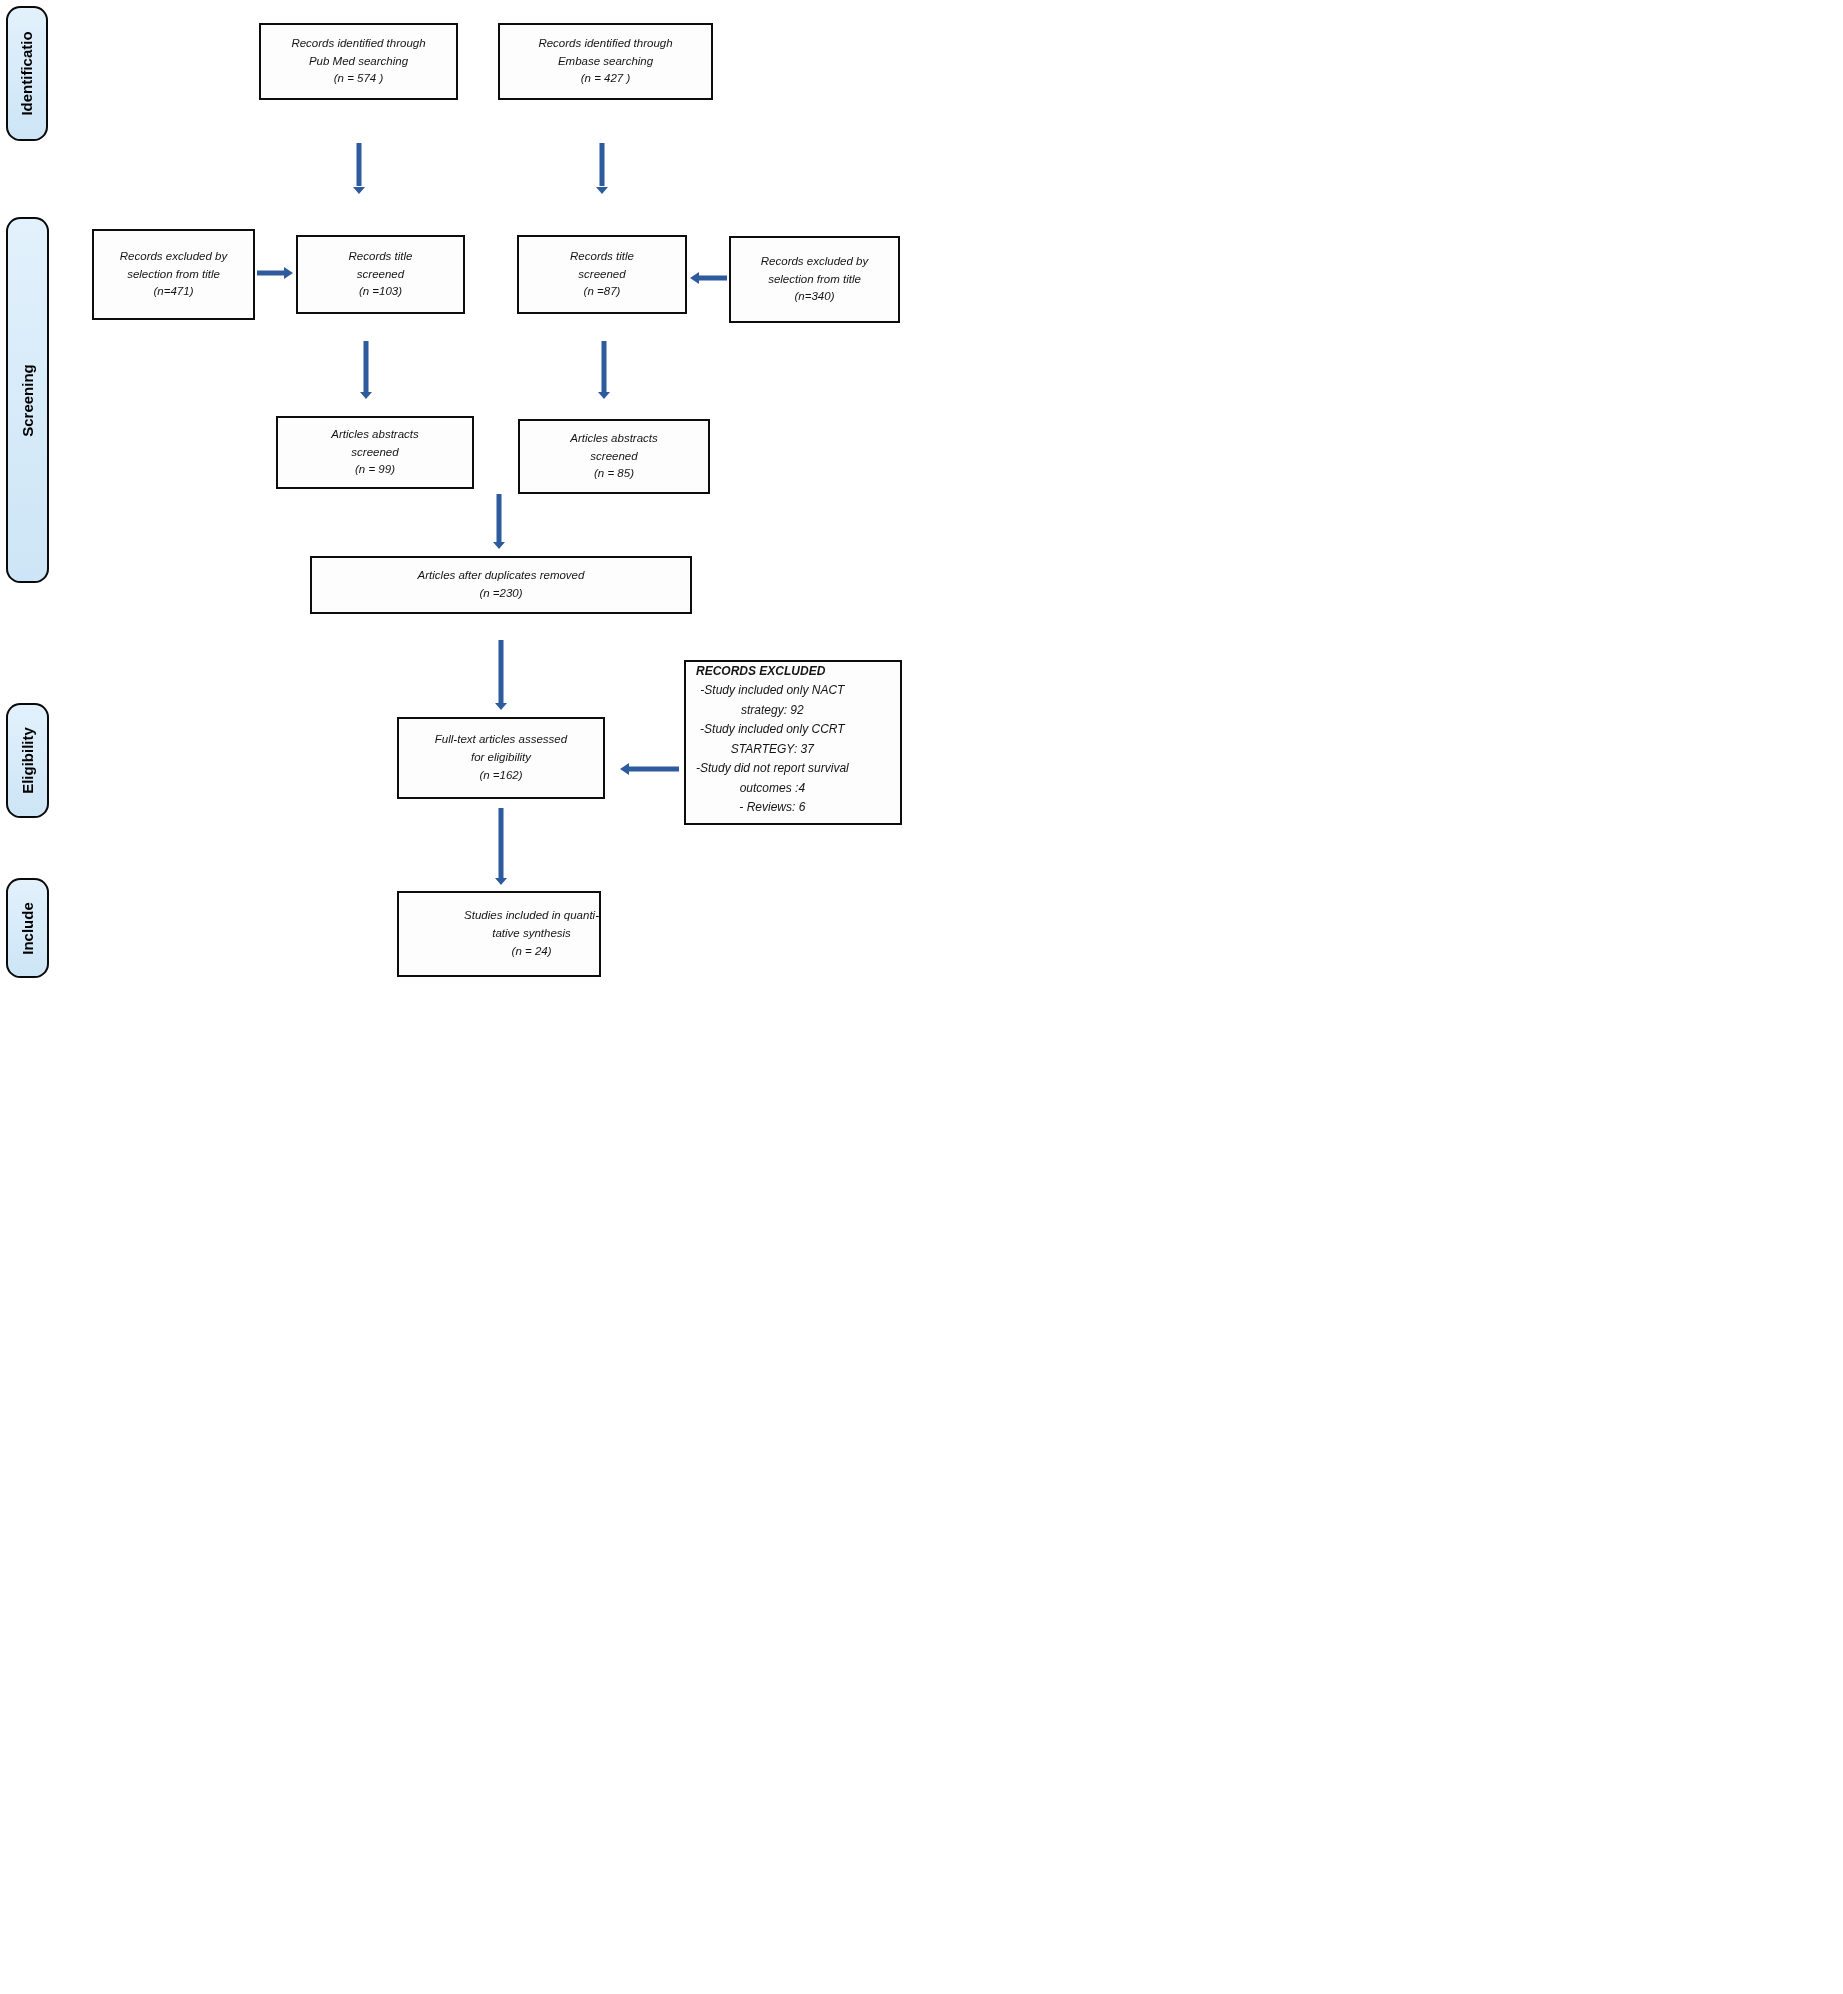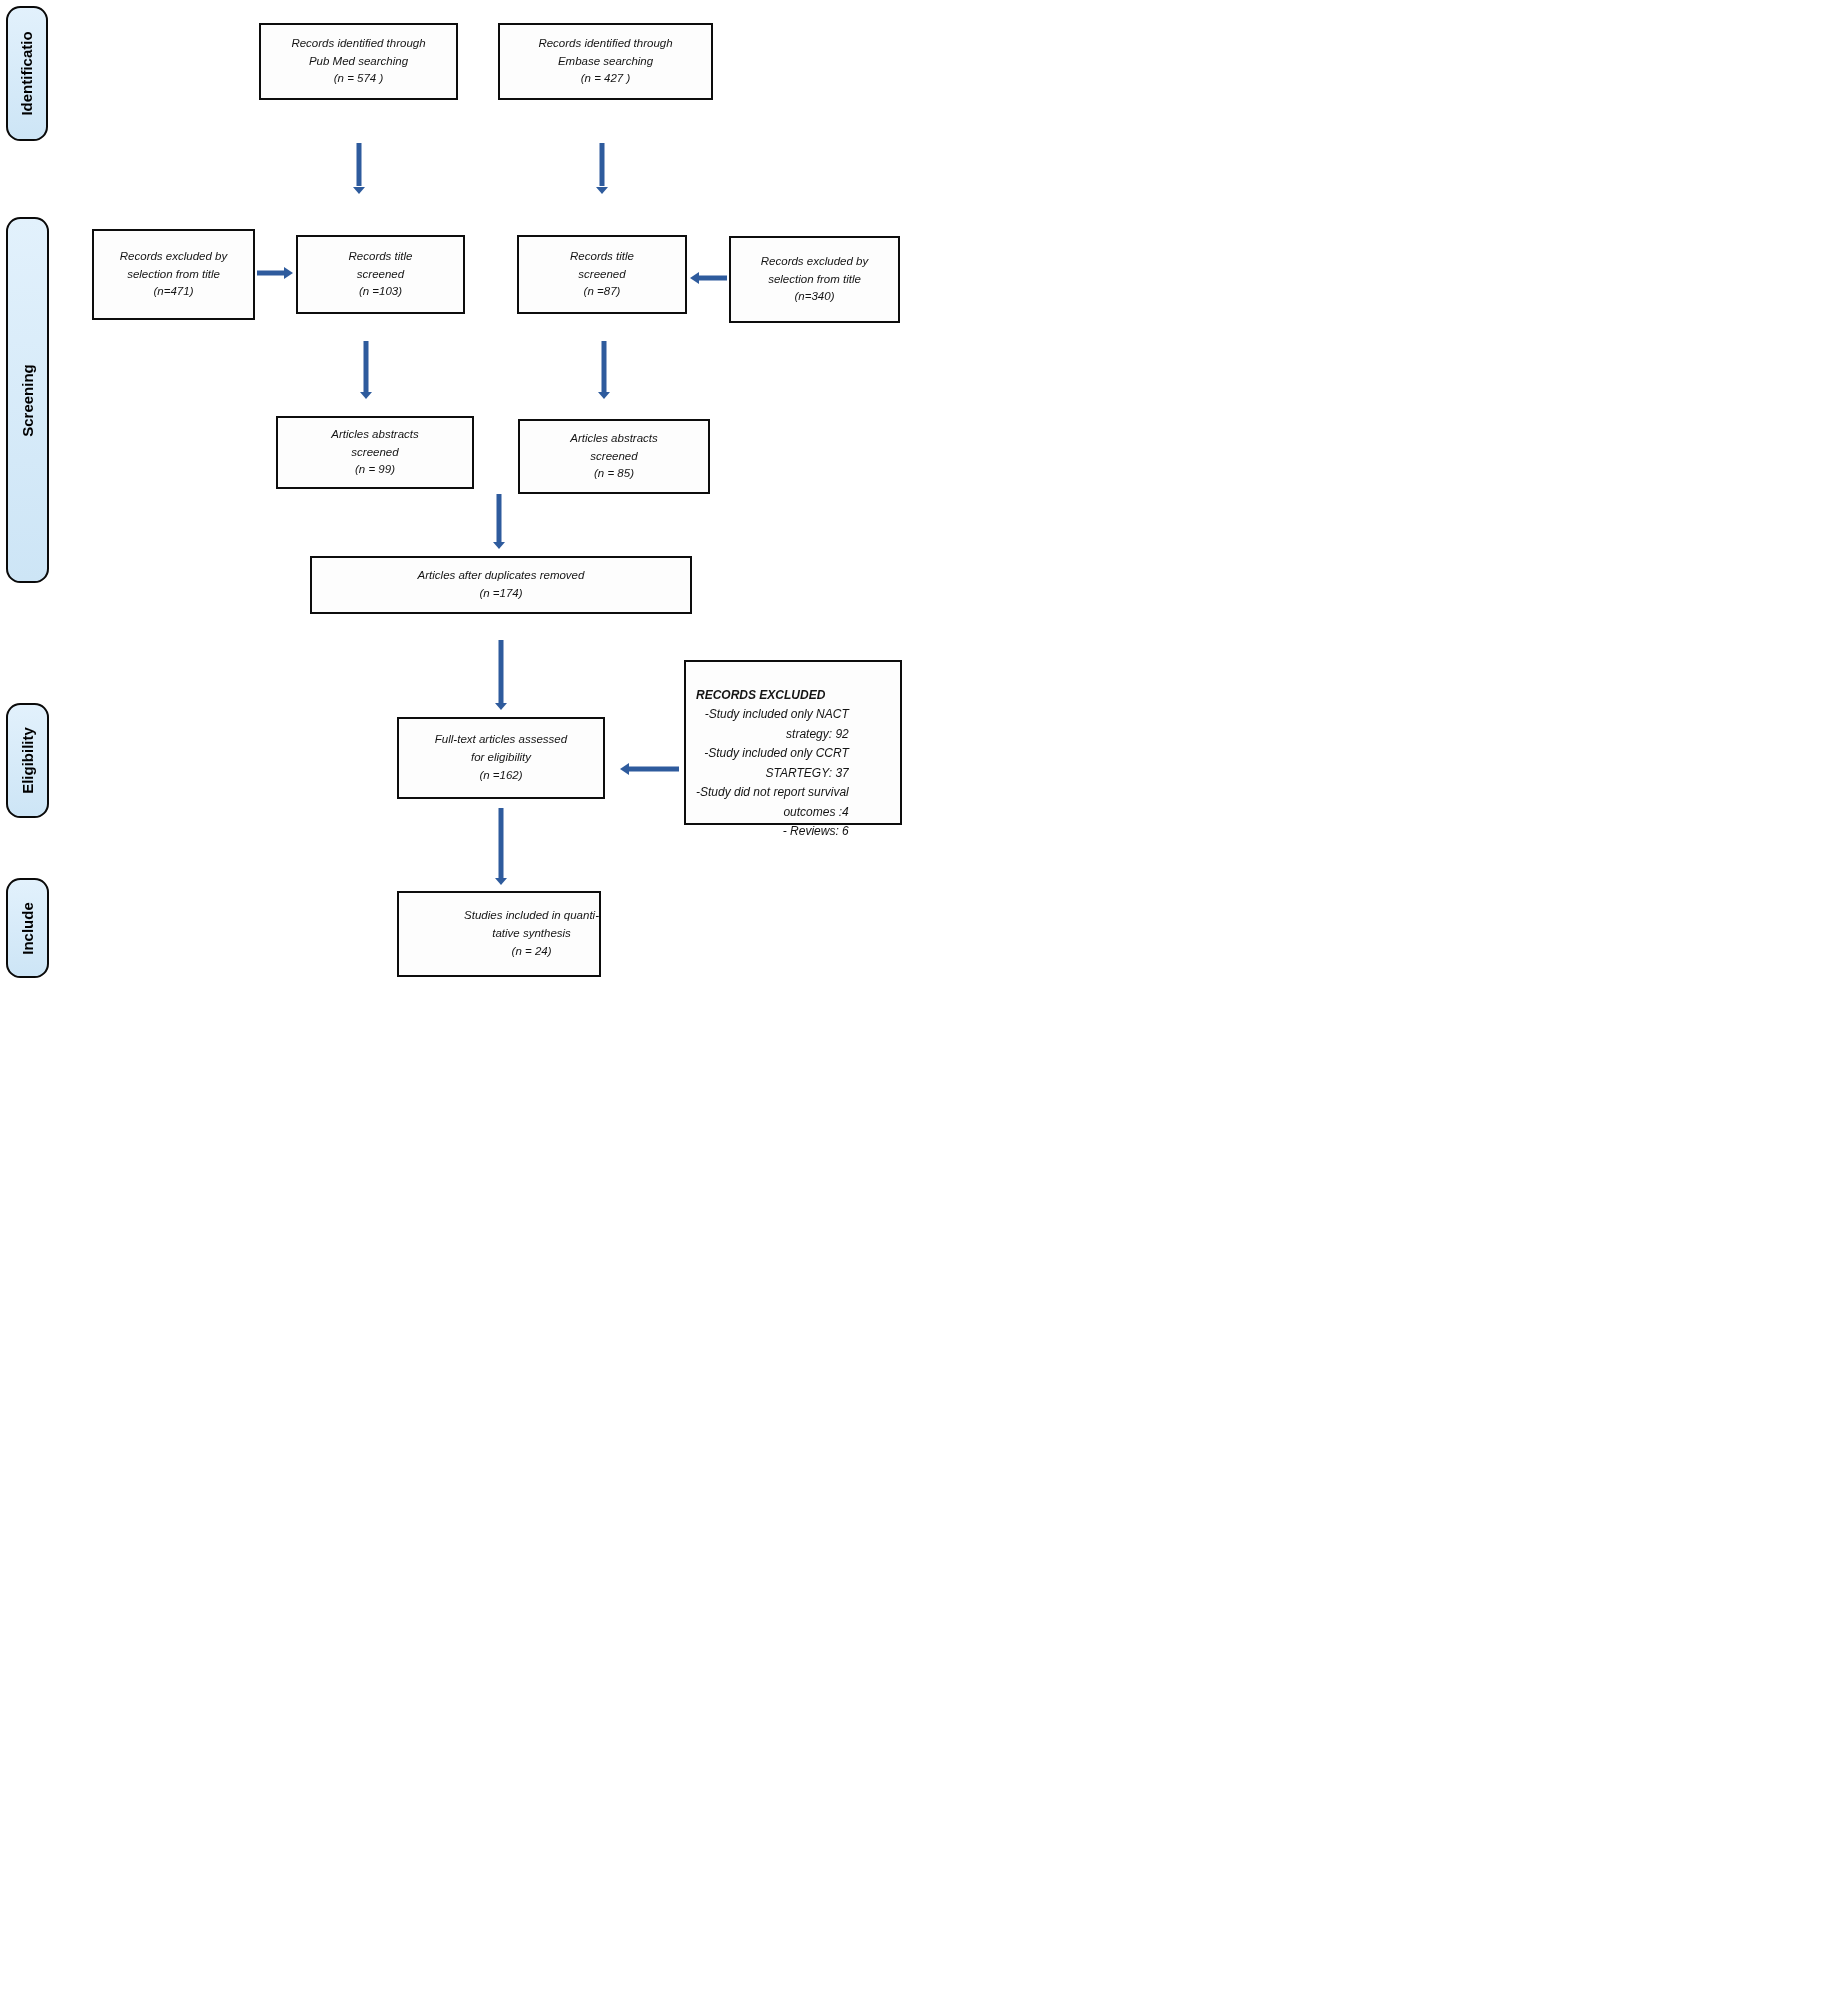--- a/index.html
+++ b/index.html
@@ -46,22 +46,22 @@
     font-style:italic;
   }
   .btext{
     white-space:pre-line;
     font-size:11.5px;
     line-height:1.55;
   }
   .rebox{
     flex-direction:column;
     align-items:flex-start;justify-content:flex-start;
-    text-align:right;
-    padding:24px 10px;
+    text-align:center;
+    padding:0 10px;
   }
   .retitle{
     font-weight:bold;
     font-size:12px;
     line-height:1.62;
     white-space:pre-line;
   }
   .reitems{
     font-size:12px;
     line-height:1.62;
@@ -183,21 +183,21 @@
 (n = 85)</span>
   </div>
 
   <div class="varrow" style="left:492px;top:494px;width:13px;height:55px;">
     <div class="shaft" style="height:48px;"></div>
       <div class="head"></div>
   </div>
 
   <div class="fbox" style="left:310px;top:556px;width:382px;height:58px;">
     <span class="btext">Articles after duplicates removed
-(n =174)</span>
+(n =230)</span>
   </div>
 
   <div class="varrow" style="left:494px;top:640px;width:13px;height:70px;">
     <div class="shaft" style="height:63px;"></div>
       <div class="head"></div>
   </div>
 
   <div class="fbox" style="left:397px;top:717px;width:208px;height:82px;align-items:center;">
     <span class="btext">Full-text articles assessed
 for eligibility

